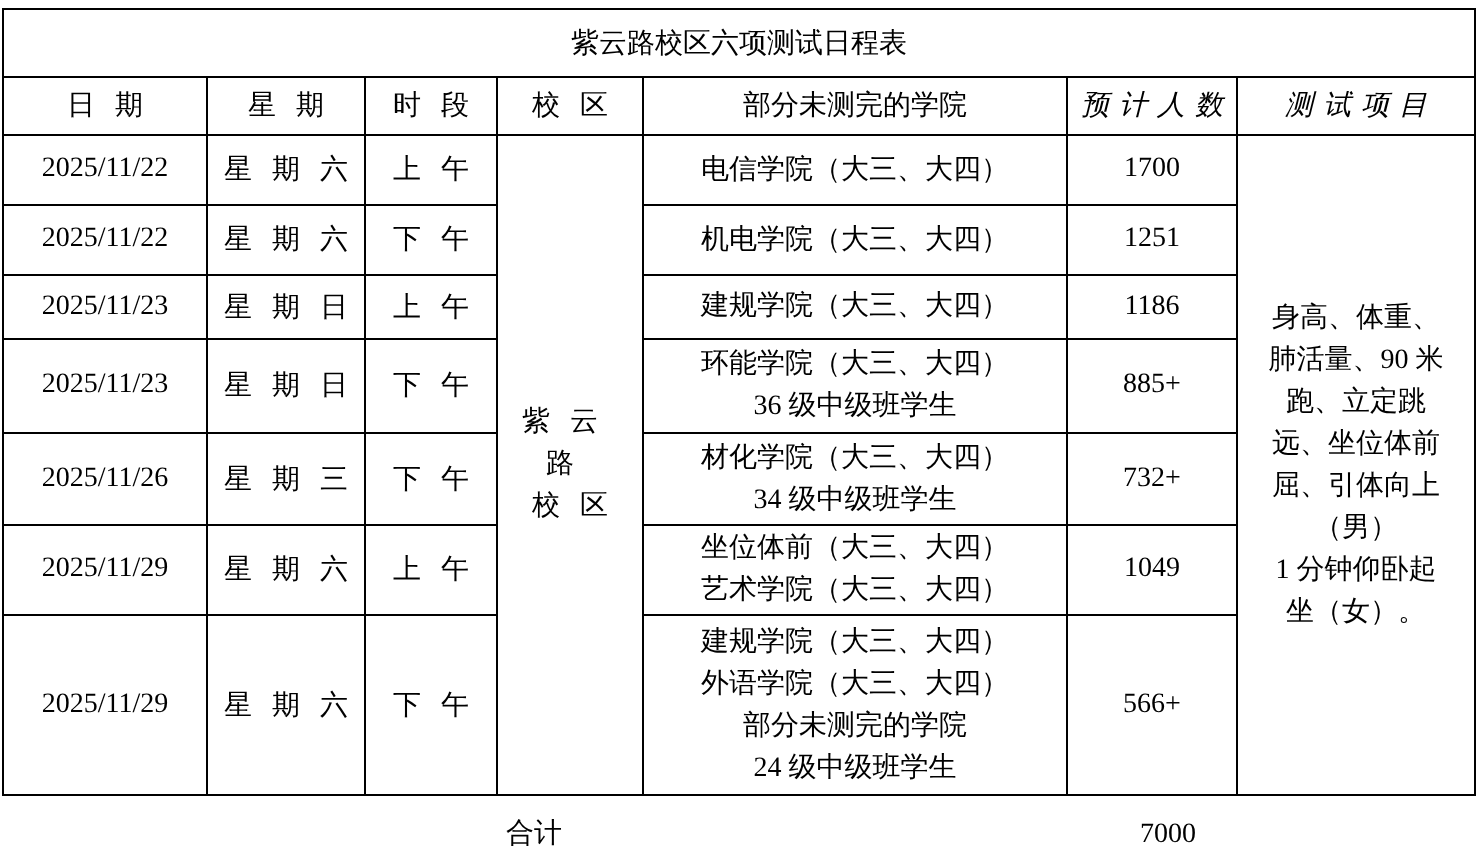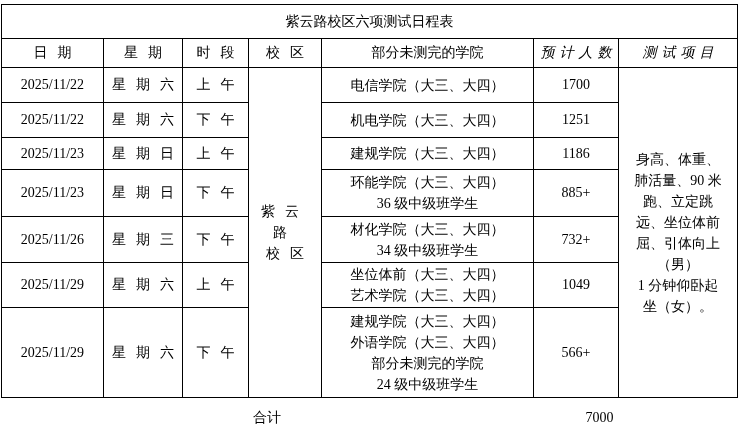--- a/index.html
+++ b/index.html
@@ -43,23 +43,23 @@
     line-height: 24px;
   }
   .foot-label {
     position: absolute;
     left: 0;
     width: 532px;
     text-align: center;
   }
   .foot-total {
     position: absolute;
-    left: 556px;
+    left: 512px;
     width: 85px;
-    text-align: center;
+    text-align: right;
   }
 </style>
 </head>
 <body>
 
 <div class="page">
   <table class="sched">
     <colgroup>
       <col style="width:102px">
         <col style="width:79px">

